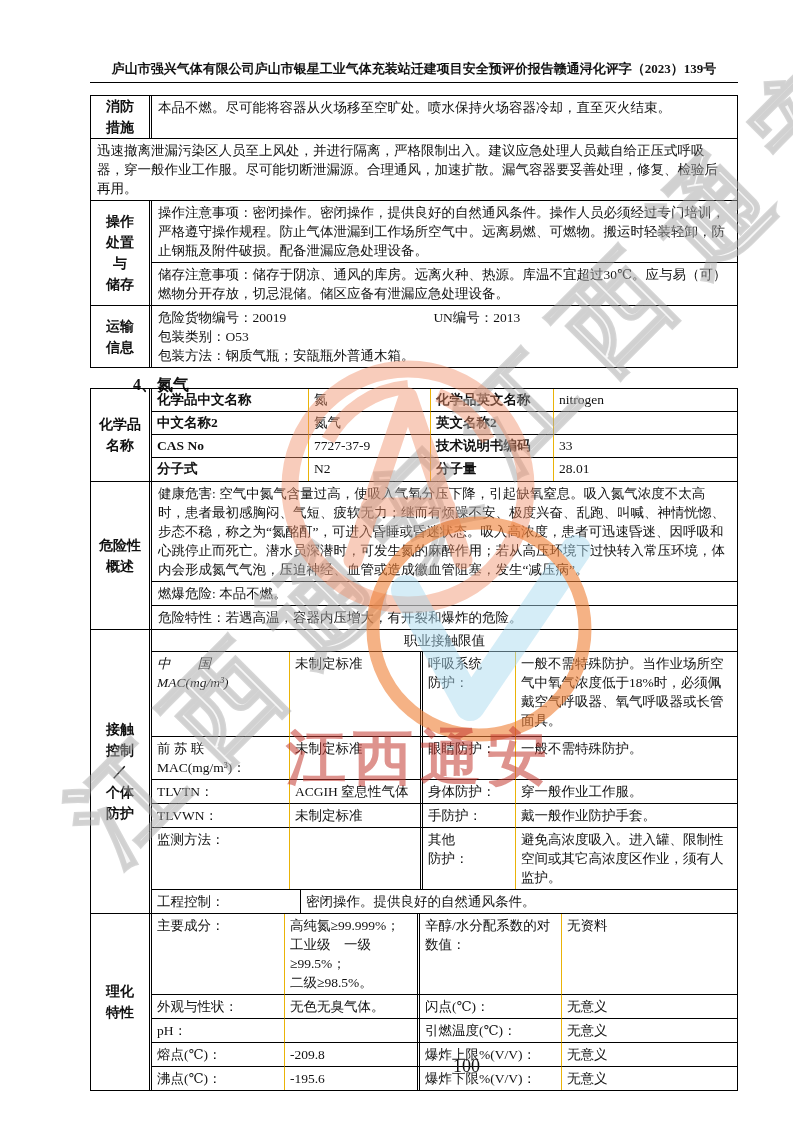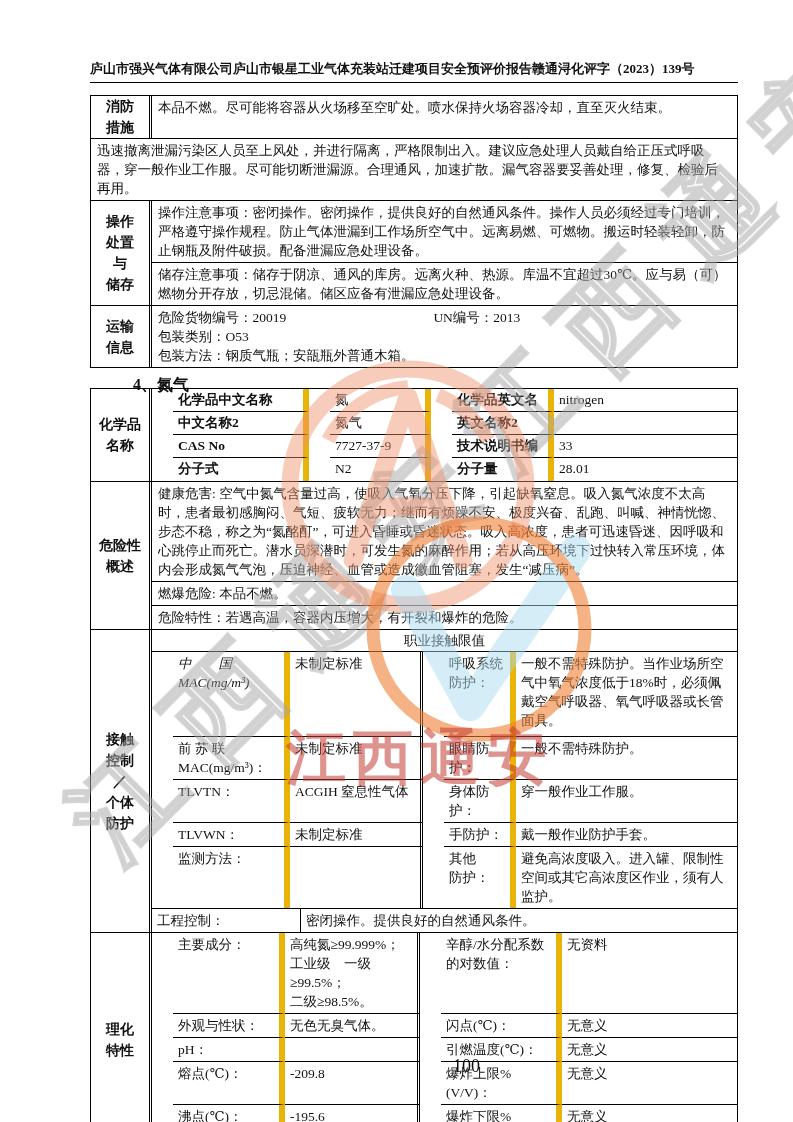--- a/index.html
+++ b/index.html
@@ -1,36 +1,36 @@
 <!DOCTYPE html>
 <html><head>
 <meta charset="utf-8">
 <style>
   html,body{margin:0;padding:0;background:#e8e8e8;}
   .page{position:relative;width:793px;height:1122px;background:#ffffff;overflow:hidden;
         font-family:"Liberation Serif","DejaVu Serif",serif;color:#111;}
   
   .doc-header{position:absolute;left:90px;top:60px;width:648px;display:flex;
-              justify-content:flex-start;align-items:flex-end;
+              justify-content:center;align-items:flex-end;
               border-bottom:1.5px solid #000;padding-bottom:4px;
               font-size:13px;font-weight:bold;}
   
   .tbl{position:absolute;left:90px;width:648px;border:1.5px solid #000;box-sizing:border-box;
        font-size:13.5px;line-height:19px;background:transparent;}
   .trow{display:flex;}
   .trow + .trow{border-top:1px solid #000;}
   .rlabel{width:58px;flex:0 0 58px;border-right:3px double #000;display:flex;
           align-items:center;justify-content:center;text-align:center;
           font-weight:bold;white-space:pre-line;font-size:14px;line-height:21px;}
   .rcontent{flex:1;min-width:0;}
   .cellpad{padding:2px 6px;}
   .subrow{padding:2px 6px;}
   .subrow + .subrow{border-top:1px solid #000;}
   .pre{white-space:pre-line;}
-  .br{border-right:6px solid #eab308;margin-left:21px;}
+  .br{border-right:1px solid #eab308;}
   .bdr{border-right:3px double #000;}
   .bb{border-bottom:1px solid #000;}
   .bold{font-weight:bold;}
   
   .gridA{display:grid;grid-template-columns:157px 122px 123px 1fr;grid-auto-rows:23px;}
   .gridA > div{padding:1px 5px;overflow:hidden;}
   .gridC{display:grid;grid-template-columns:138px 133px 93px 1fr;}
   .gridC > div{padding:2px 5px;}
   .gridD{display:grid;grid-template-columns:133px 135px 142px 1fr;}
   .gridD > div{padding:2px 5px;}

